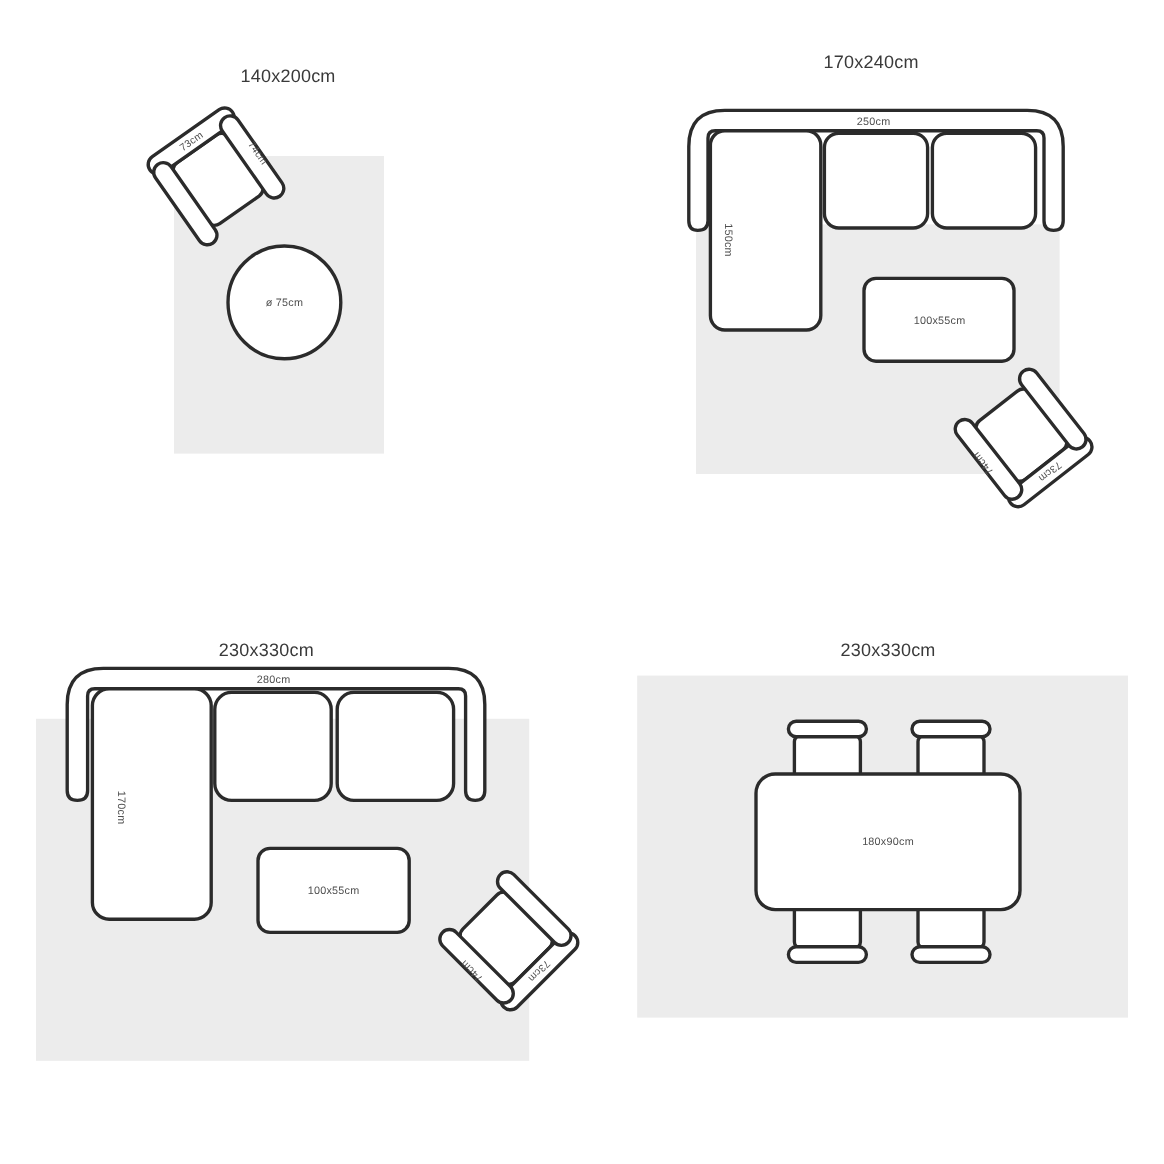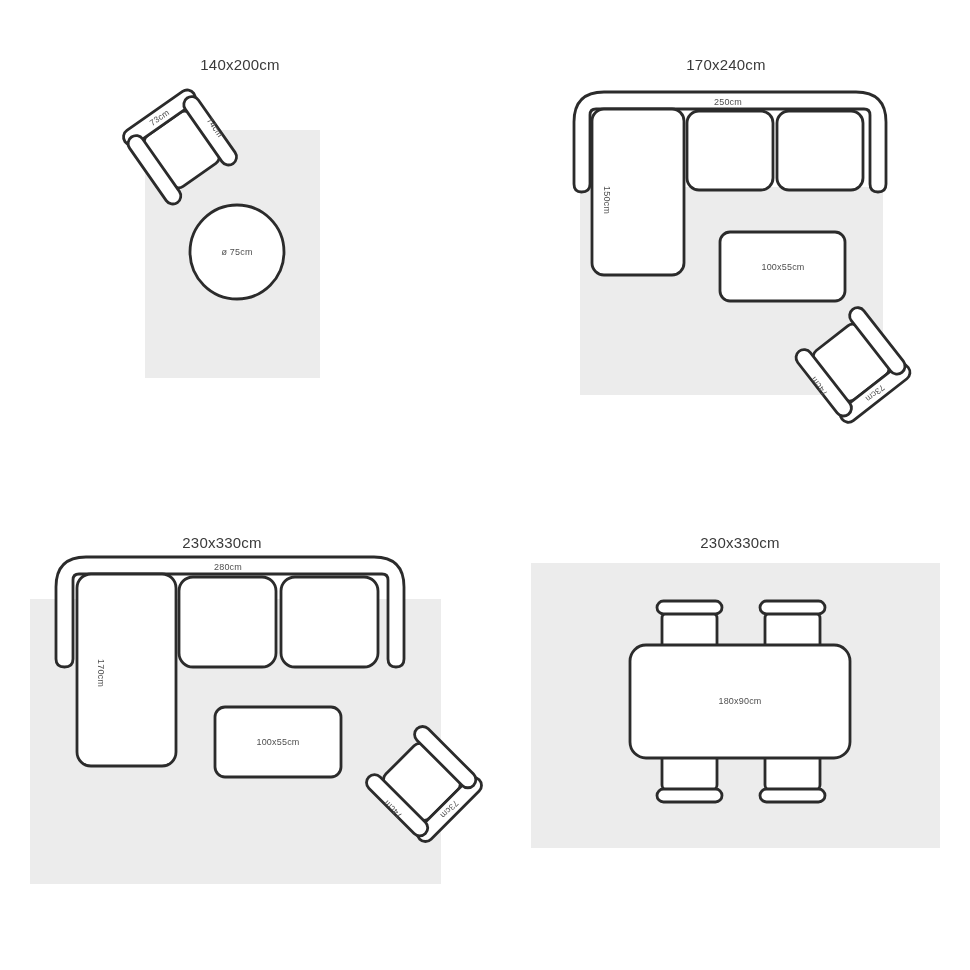--- a/index.html
+++ b/index.html
@@ -37,21 +37,21 @@
     <rect class="o" x="-42" y="-36" width="16" height="80" rx="8"></rect>
     <rect class="o" x="26" y="-36" width="16" height="80" rx="8"></rect>
     <text class="sm" x="0" y="-33" text-anchor="middle">73cm</text>
     <text class="sm" transform="translate(37,4) rotate(90)" text-anchor="middle">74cm</text>
   </g>
 
   <circle class="o" cx="237" cy="252" r="47"></circle>
   <text x="237" y="255" text-anchor="middle">ø 75cm</text>
 </svg>
 
-<div class="panel-title" style="left:726px;top:64px;">170x240cm</div>
+<div class="panel-title" style="left:726px;top:52px;">170x240cm</div>
 
 <svg class="scene" style="left:485px;top:0;" width="485" height="485" viewBox="0 0 485 485">
   <rect class="rug" x="95" y="187" width="303" height="208"></rect>
 
   <path class="o" d="M 89,122 Q 89,92 119,92 L 371,92 Q 401,92 401,122 L 401,184
            Q 401,192 393,192 Q 385,192 385,184 L 385,115 Q 385,109 379,109
            L 111,109 Q 105,109 105,115 L 105,184 Q 105,192 96.5,192 Q 89,192 89,184 Z"></path>
   <text x="243" y="104.5" text-anchor="middle">250cm</text>
 
   <rect class="o" x="107" y="109" width="92" height="166" rx="12"></rect>

